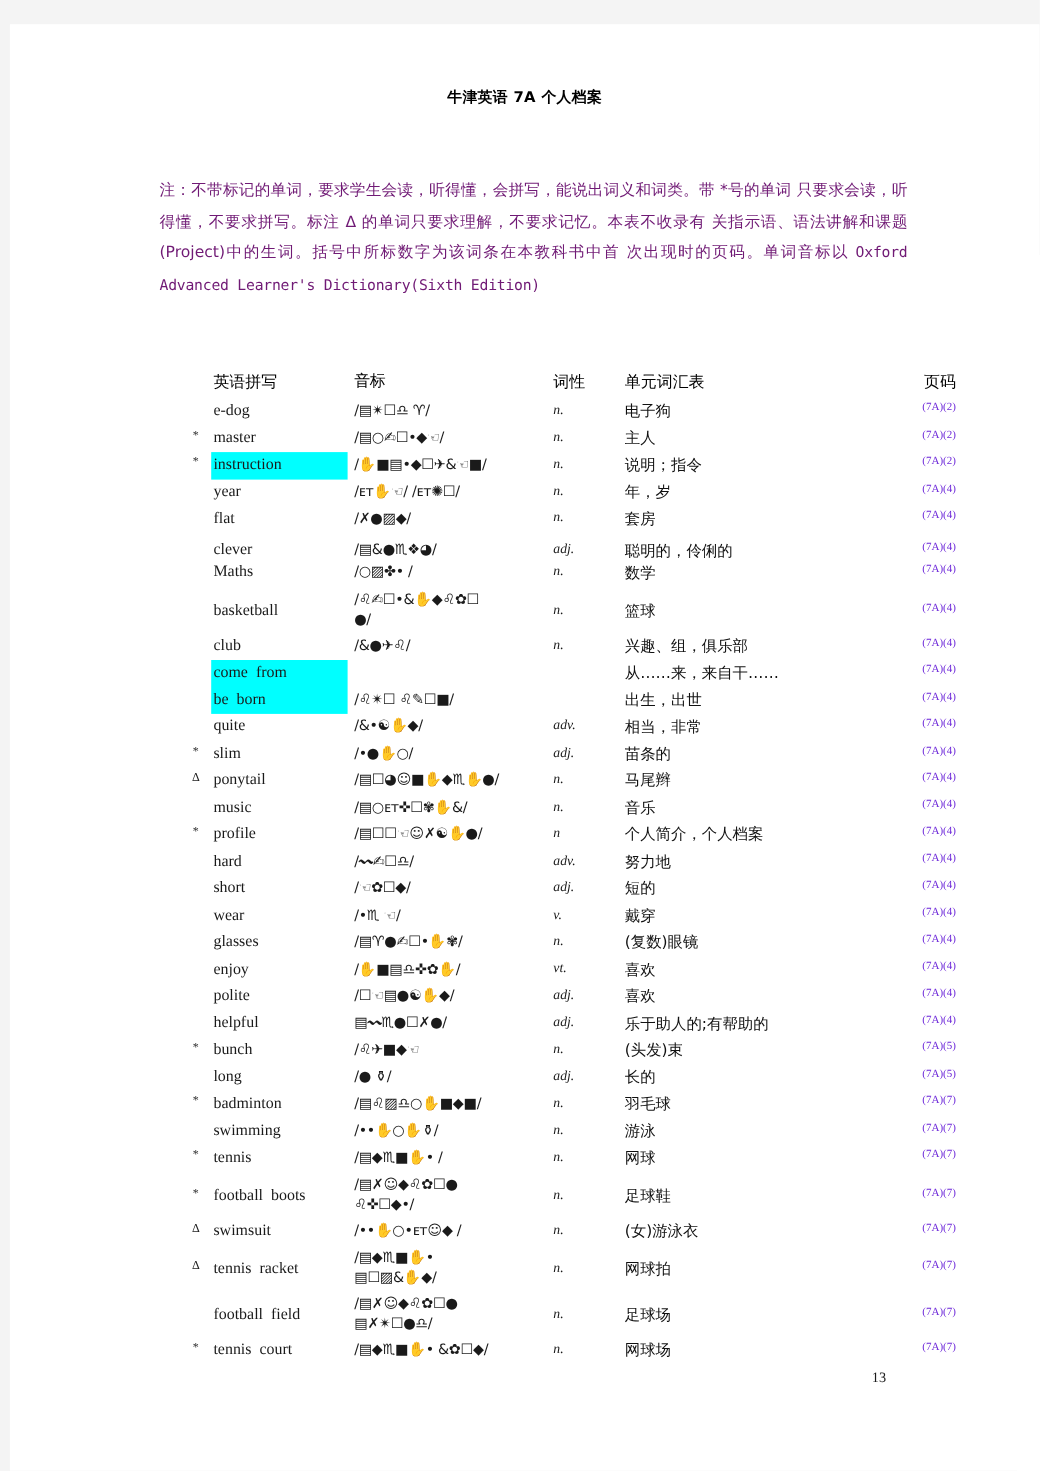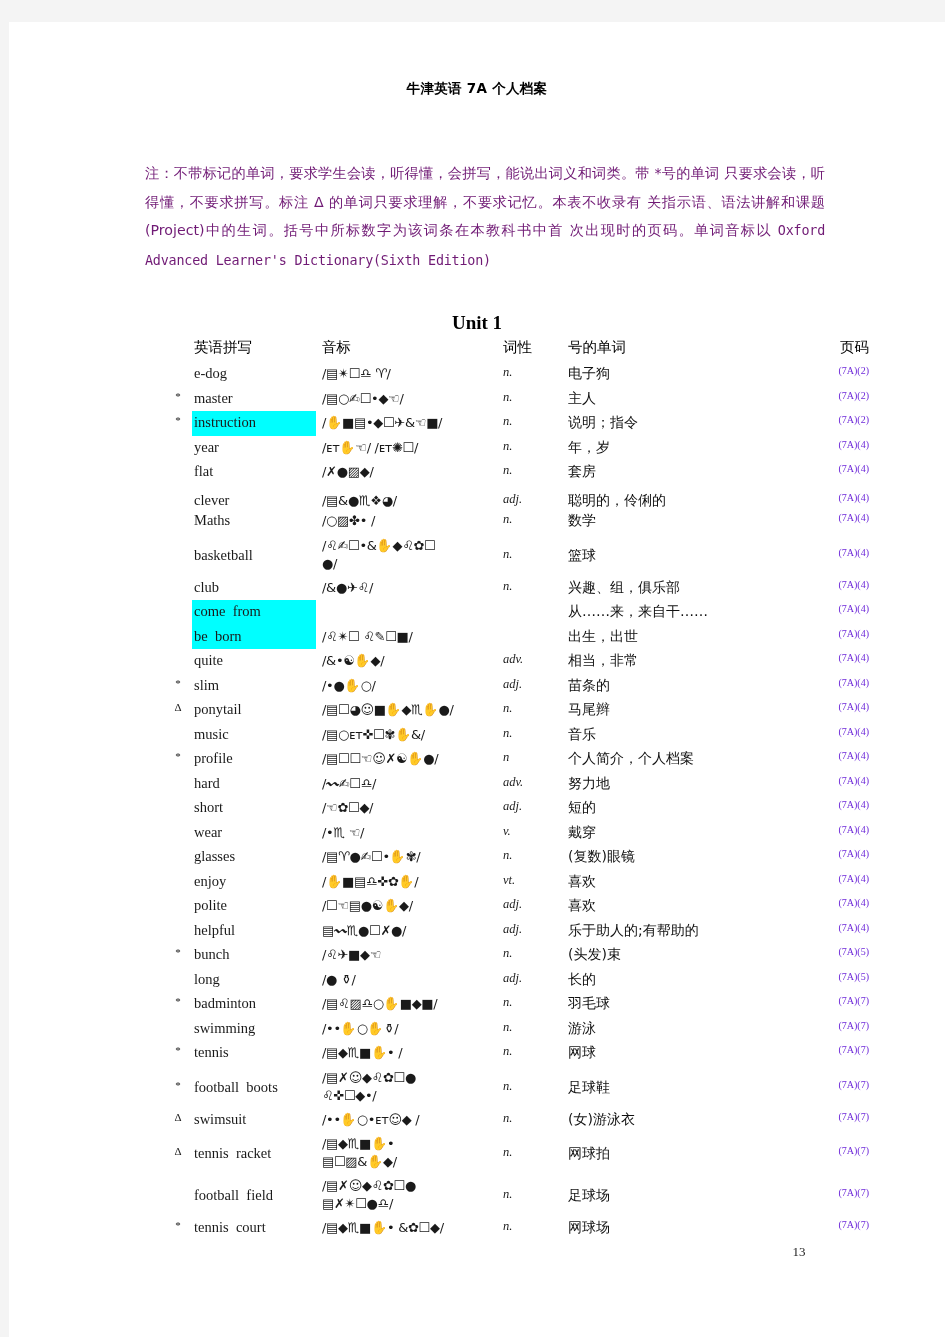--- a/index.html
+++ b/index.html
@@ -173,30 +173,29 @@
 
   <div class="doc-title">牛津英语 7A 个人档案</div>
 
   <div class="note">
     <span>注：不带标记的单词，要求学生会读，听得懂，会拼写，能说出词义和词类。带 *号的单词</span>
     <span>只要求会读，听得懂，不要求拼写。标注 Δ 的单词只要求理解，不要求记忆。本表不收录有</span>
     <span>关指示语、语法讲解和课题(Project)中的生词。括号中所标数字为该词条在本教科书中首</span>
     <span>次出现时的页码。单词音标以 </span><span class="mono-ins">Oxford Advanced Learner's Dictionary(Sixth Edition)</span>
   </div>
 
-  <div class="unit-heading">Unit 1</div>
 
   <div id="vocab-table">
       <div class="hl-box" style="left: 183px; top: 262px; width: 124px; height: 49px; background: rgb(0, 255, 255); z-index: 0;"></div>
       <div class="hl-box" style="left: 183px; top: 73px; width: 124px; height: 24.5px; background: rgb(0, 255, 255); z-index: 0;"></div>
       <div class="row hdr" style="height: 26px; top: 0px; position: absolute; z-index: 2;">
         <div class="cell c-word">英语拼写</div>
         <div class="cell c-phon">音标</div>
         <div class="cell c-pos">词性</div>
-        <div class="cell c-mean">号的单词</div>
+        <div class="cell c-mean">单元词汇表</div>
         <div class="cell c-page">页码</div>
       </div>
       <div class="row" style="position: absolute; top: 27px; height: 24.5px; z-index: 2;">
         <div class="cell c-mark"></div>
         <div class="cell c-word">e-dog</div>
         <div class="cell c-phon">/▤✴☐♎  ♈/</div>
         <div class="cell c-pos">n.</div>
         <div class="cell c-mean">电子狗</div>
         <div class="cell c-page">(7A)(2)</div>
       </div>

